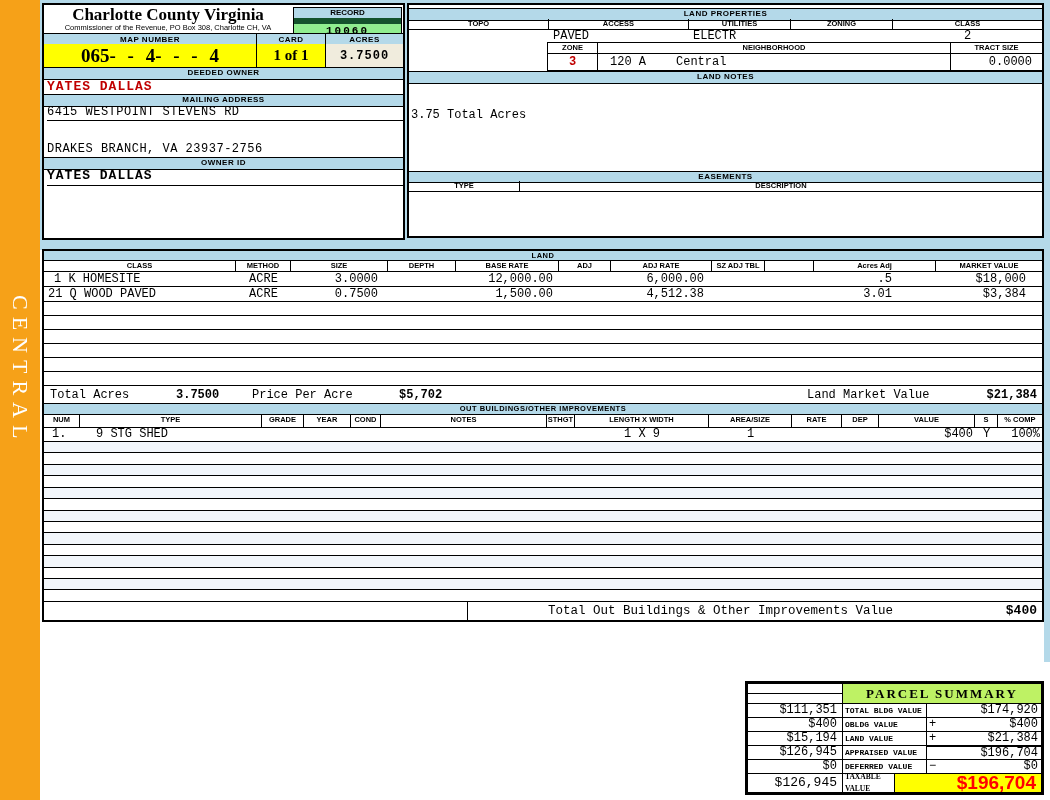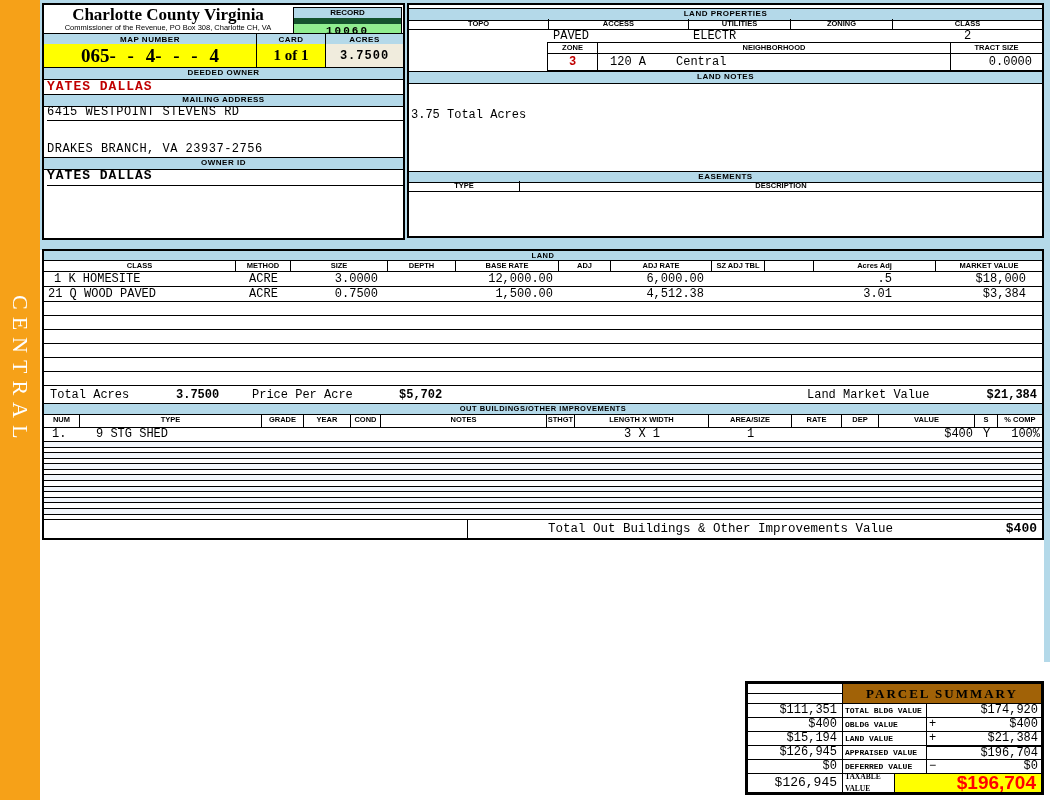--- a/index.html
+++ b/index.html
@@ -66,21 +66,21 @@
   .zv{border-right:1px solid #000;box-sizing:border-box;display:flex;align-items:center;}
   .zv:last-child{border-right:none;}
   .zone-num{justify-content:center;color:#c00000;font-weight:bold;}
   .b-notes{top:66px;height:11px;}
   .notetext{position:absolute;left:2px;top:103px;font-size:12px;}
   .b-ease{top:166px;height:10px;}
   .ease-head{position:absolute;left:0;right:0;top:176px;height:10px;display:grid;grid-template-columns:111px 1fr;
              border-bottom:1px solid #000;}
 
   
-  .tablebox{left:42px;top:249px;width:1002px;height:291px;display:flex;flex-direction:column;}
+  .tablebox{left:42px;top:249px;width:1002px;height:373px;display:flex;flex-direction:column;}
   .tband{background:#b4d9e9;border-bottom:1px solid #000;font-size:7.5px;font-weight:bold;
          text-align:center;line-height:9px;letter-spacing:.5px;flex:0 0 9px;}
   .landgrid{display:grid;grid-template-columns:192px 55px 97px 68px 103px 52px 101px 53px 49px 122px 106px;}
   .obgrid{display:grid;grid-template-columns:36px 182px 42px 47px 30px 166px 28px 134px 83px 50px 37px 96px 23px 44px;}
   .hrow{flex:0 0 10px;border-bottom:1px solid #000;}
   .hcell{border-right:1px solid #000;font-size:7.5px;font-weight:bold;text-align:center;line-height:9px;box-sizing:border-box;overflow:hidden;}
   .hcell:last-child{border-right:none;}
   .drow{flex:0 0 14px;border-bottom:1px solid #000;font-size:12px;align-items:center;}
   .dcell{box-sizing:border-box;white-space:pre;overflow:hidden;line-height:13px;}
   .tc{text-align:center;} .tr{text-align:right;}
@@ -97,21 +97,21 @@
   .obfill>div{flex:1;border-bottom:1px solid #000;}
   .obfill>div.alt{background:#f2f6fb;}
   .obtotal{flex:0 0 18px;position:relative;font-size:12.5px;}
   .obtotal-box{position:absolute;left:423px;top:0;right:0;bottom:0;border-left:1px solid #000;}
   .obtotal-label{position:absolute;left:80px;top:2px;}
   .obtotal-val{position:absolute;right:5px;top:1px;font-weight:bold;font-size:13px;}
 
   
   .summarybox{left:745px;top:681px;width:299px;height:114px;}
   .pscell{position:absolute;border:1px solid #000;box-sizing:border-box;background:#fff;}
-  .ps-title{background:#a16207;font-family:"Liberation Serif",serif;font-weight:bold;font-size:13px;
+  .ps-title{background:#bef264;font-family:"Liberation Serif",serif;font-weight:bold;font-size:13px;
             letter-spacing:2px;display:flex;align-items:center;justify-content:center;}
   .ps-prior{font-size:12px;text-align:right;padding-right:5px;line-height:13px;}
   .ps-label{font-family:Liberation Mono, monospace;font-size:8px;font-weight:bold;padding-left:2px;line-height:13px;white-space:nowrap;overflow:hidden;}
   .ps-val{font-size:12px;line-height:13px;}
   .ps-op{position:absolute;left:2px;top:0;}
   .ps-num{position:absolute;right:3px;top:0;}
   .ps-tax-label{font-family:"Liberation Serif",serif;font-size:7.5px;font-weight:bold;line-height:12px;
                 display:flex;align-items:center;padding-left:2px;}
   .ps-tax-val{background:#ffff00;color:#ff0000;font-weight:bold;font-size:19px;
               display:flex;align-items:center;justify-content:flex-end;padding-right:5px;
@@ -271,21 +271,21 @@
       <div class="hcell">% COMP</div>
     </div>
     <div class="obgrid obrow mono">
       <div class="dcell pl8">1.</div>
       <div class="dcell pl16">9 STG SHED</div>
       <div class="dcell"></div>
       <div class="dcell"></div>
       <div class="dcell"></div>
       <div class="dcell"></div>
       <div class="dcell"></div>
-      <div class="dcell tc">3 X 1</div>
+      <div class="dcell tc">1 X 9</div>
       <div class="dcell tc">1</div>
       <div class="dcell"></div>
       <div class="dcell"></div>
       <div class="dcell tr pr2">$400</div>
       <div class="dcell tc">Y</div>
       <div class="dcell tr pr2">100%</div>
     </div>
     <div class="obfill" id="ob-empty">
         <div class="alt"></div>
         <div></div>

